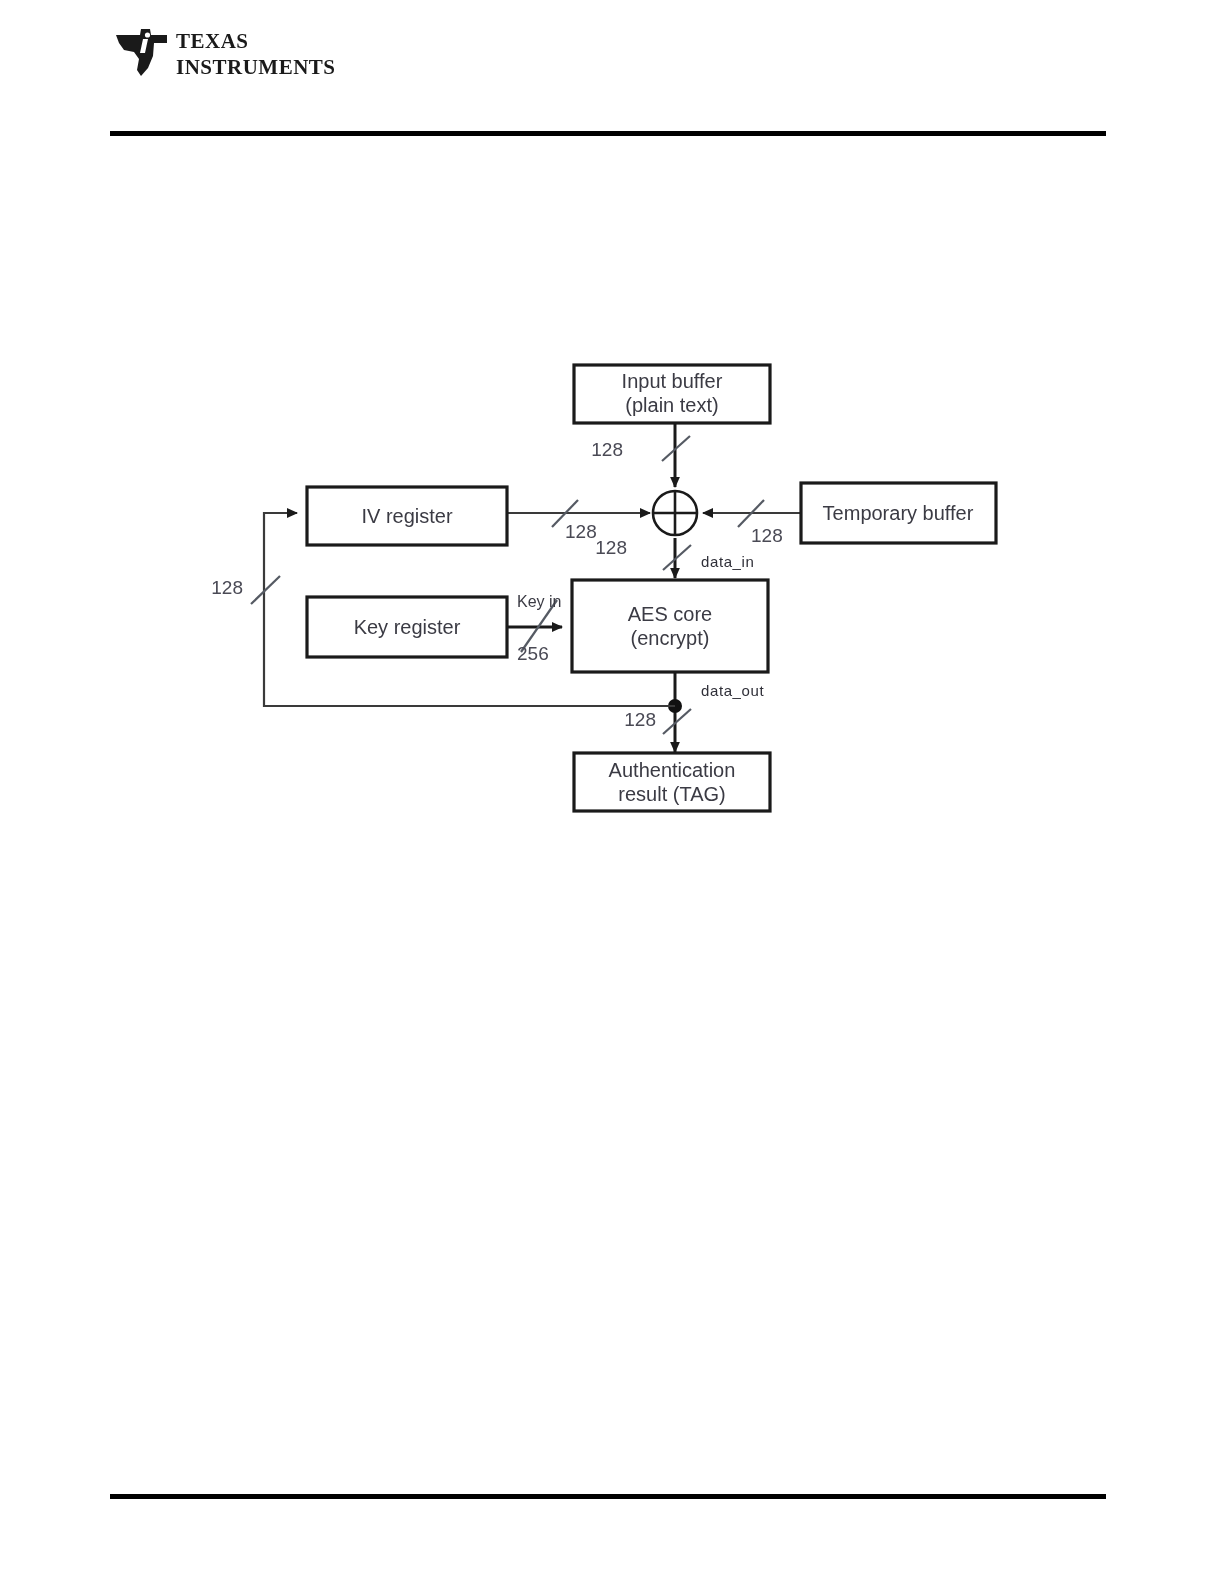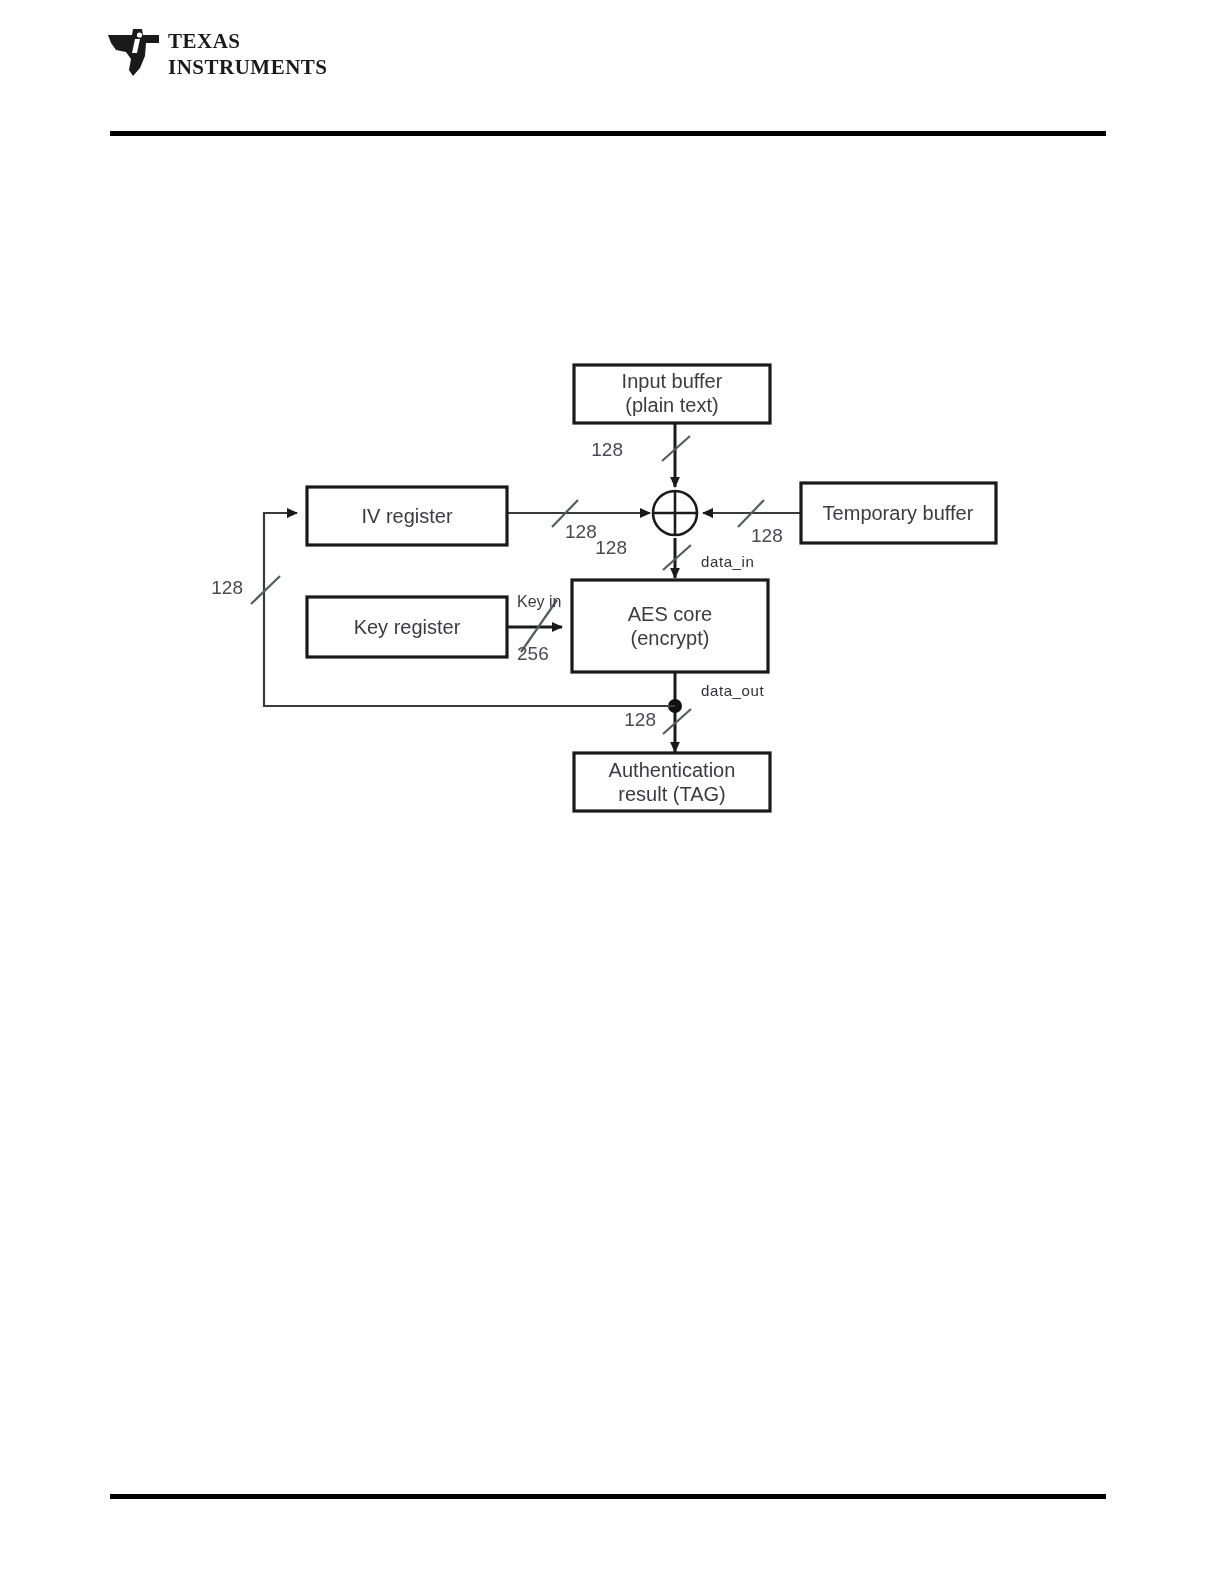--- a/index.html
+++ b/index.html
@@ -12,21 +12,21 @@
     width: 1224px;
     height: 1584px;
     position: relative;
     font-family: "Liberation Sans", sans-serif;
     overflow: hidden;
   }
 
   
   #ti-logo {
     position: absolute;
-    left: 102px;
+    left: 110px;
     top: 26px;
     width: 230px;
     height: 54px;
   }
   #header-rule {
     position: absolute;
     left: 110px;
     top: 131px;
     width: 996px;
     height: 5px;

